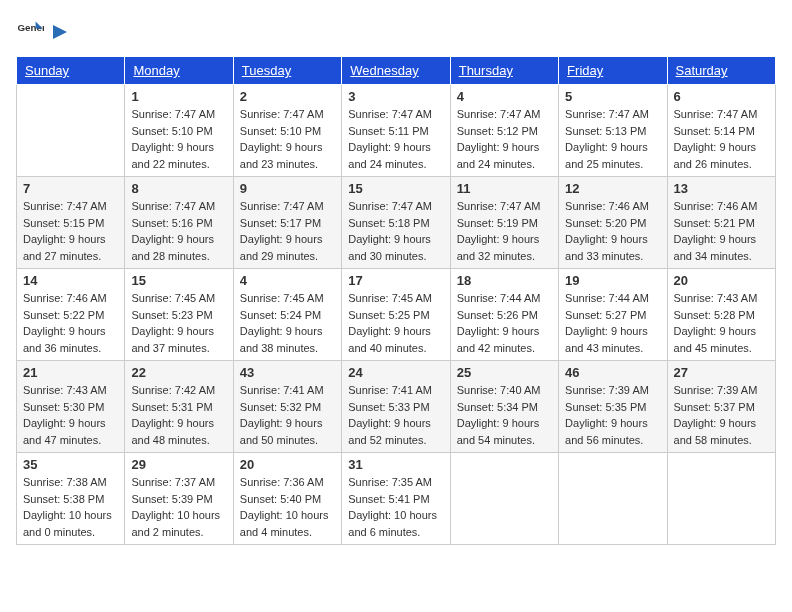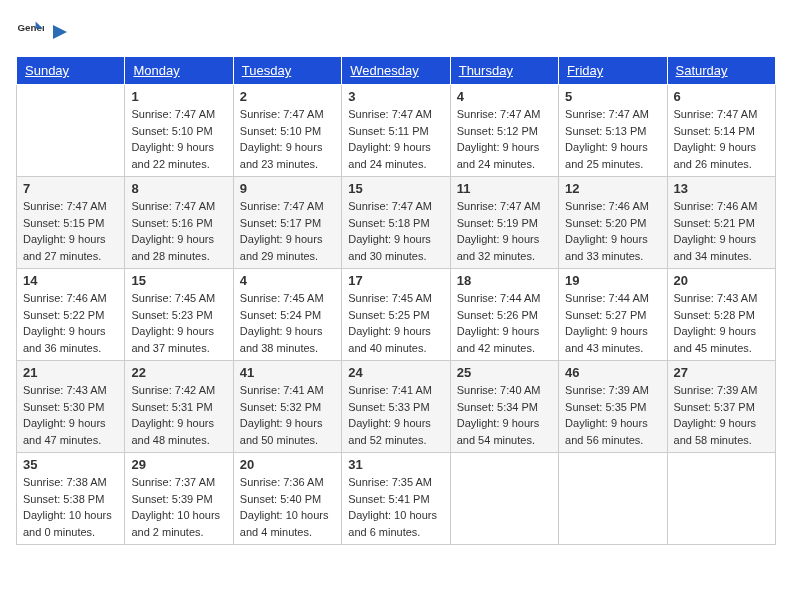--- a/index.html
+++ b/index.html
@@ -207,21 +207,21 @@
       <tr>
         <td>
           <span class="day-number">21</span>
           <div class="day-info">Sunrise: 7:43 AM<br>Sunset: 5:30 PM<br>Daylight: 9 hours and 47 minutes.</div>
         </td>
         <td>
           <span class="day-number">22</span>
           <div class="day-info">Sunrise: 7:42 AM<br>Sunset: 5:31 PM<br>Daylight: 9 hours and 48 minutes.</div>
         </td>
         <td>
-          <span class="day-number">41</span>
+          <span class="day-number">43</span>
           <div class="day-info">Sunrise: 7:41 AM<br>Sunset: 5:32 PM<br>Daylight: 9 hours and 50 minutes.</div>
         </td>
         <td>
           <span class="day-number">24</span>
           <div class="day-info">Sunrise: 7:41 AM<br>Sunset: 5:33 PM<br>Daylight: 9 hours and 52 minutes.</div>
         </td>
         <td>
           <span class="day-number">25</span>
           <div class="day-info">Sunrise: 7:40 AM<br>Sunset: 5:34 PM<br>Daylight: 9 hours and 54 minutes.</div>
         </td>

